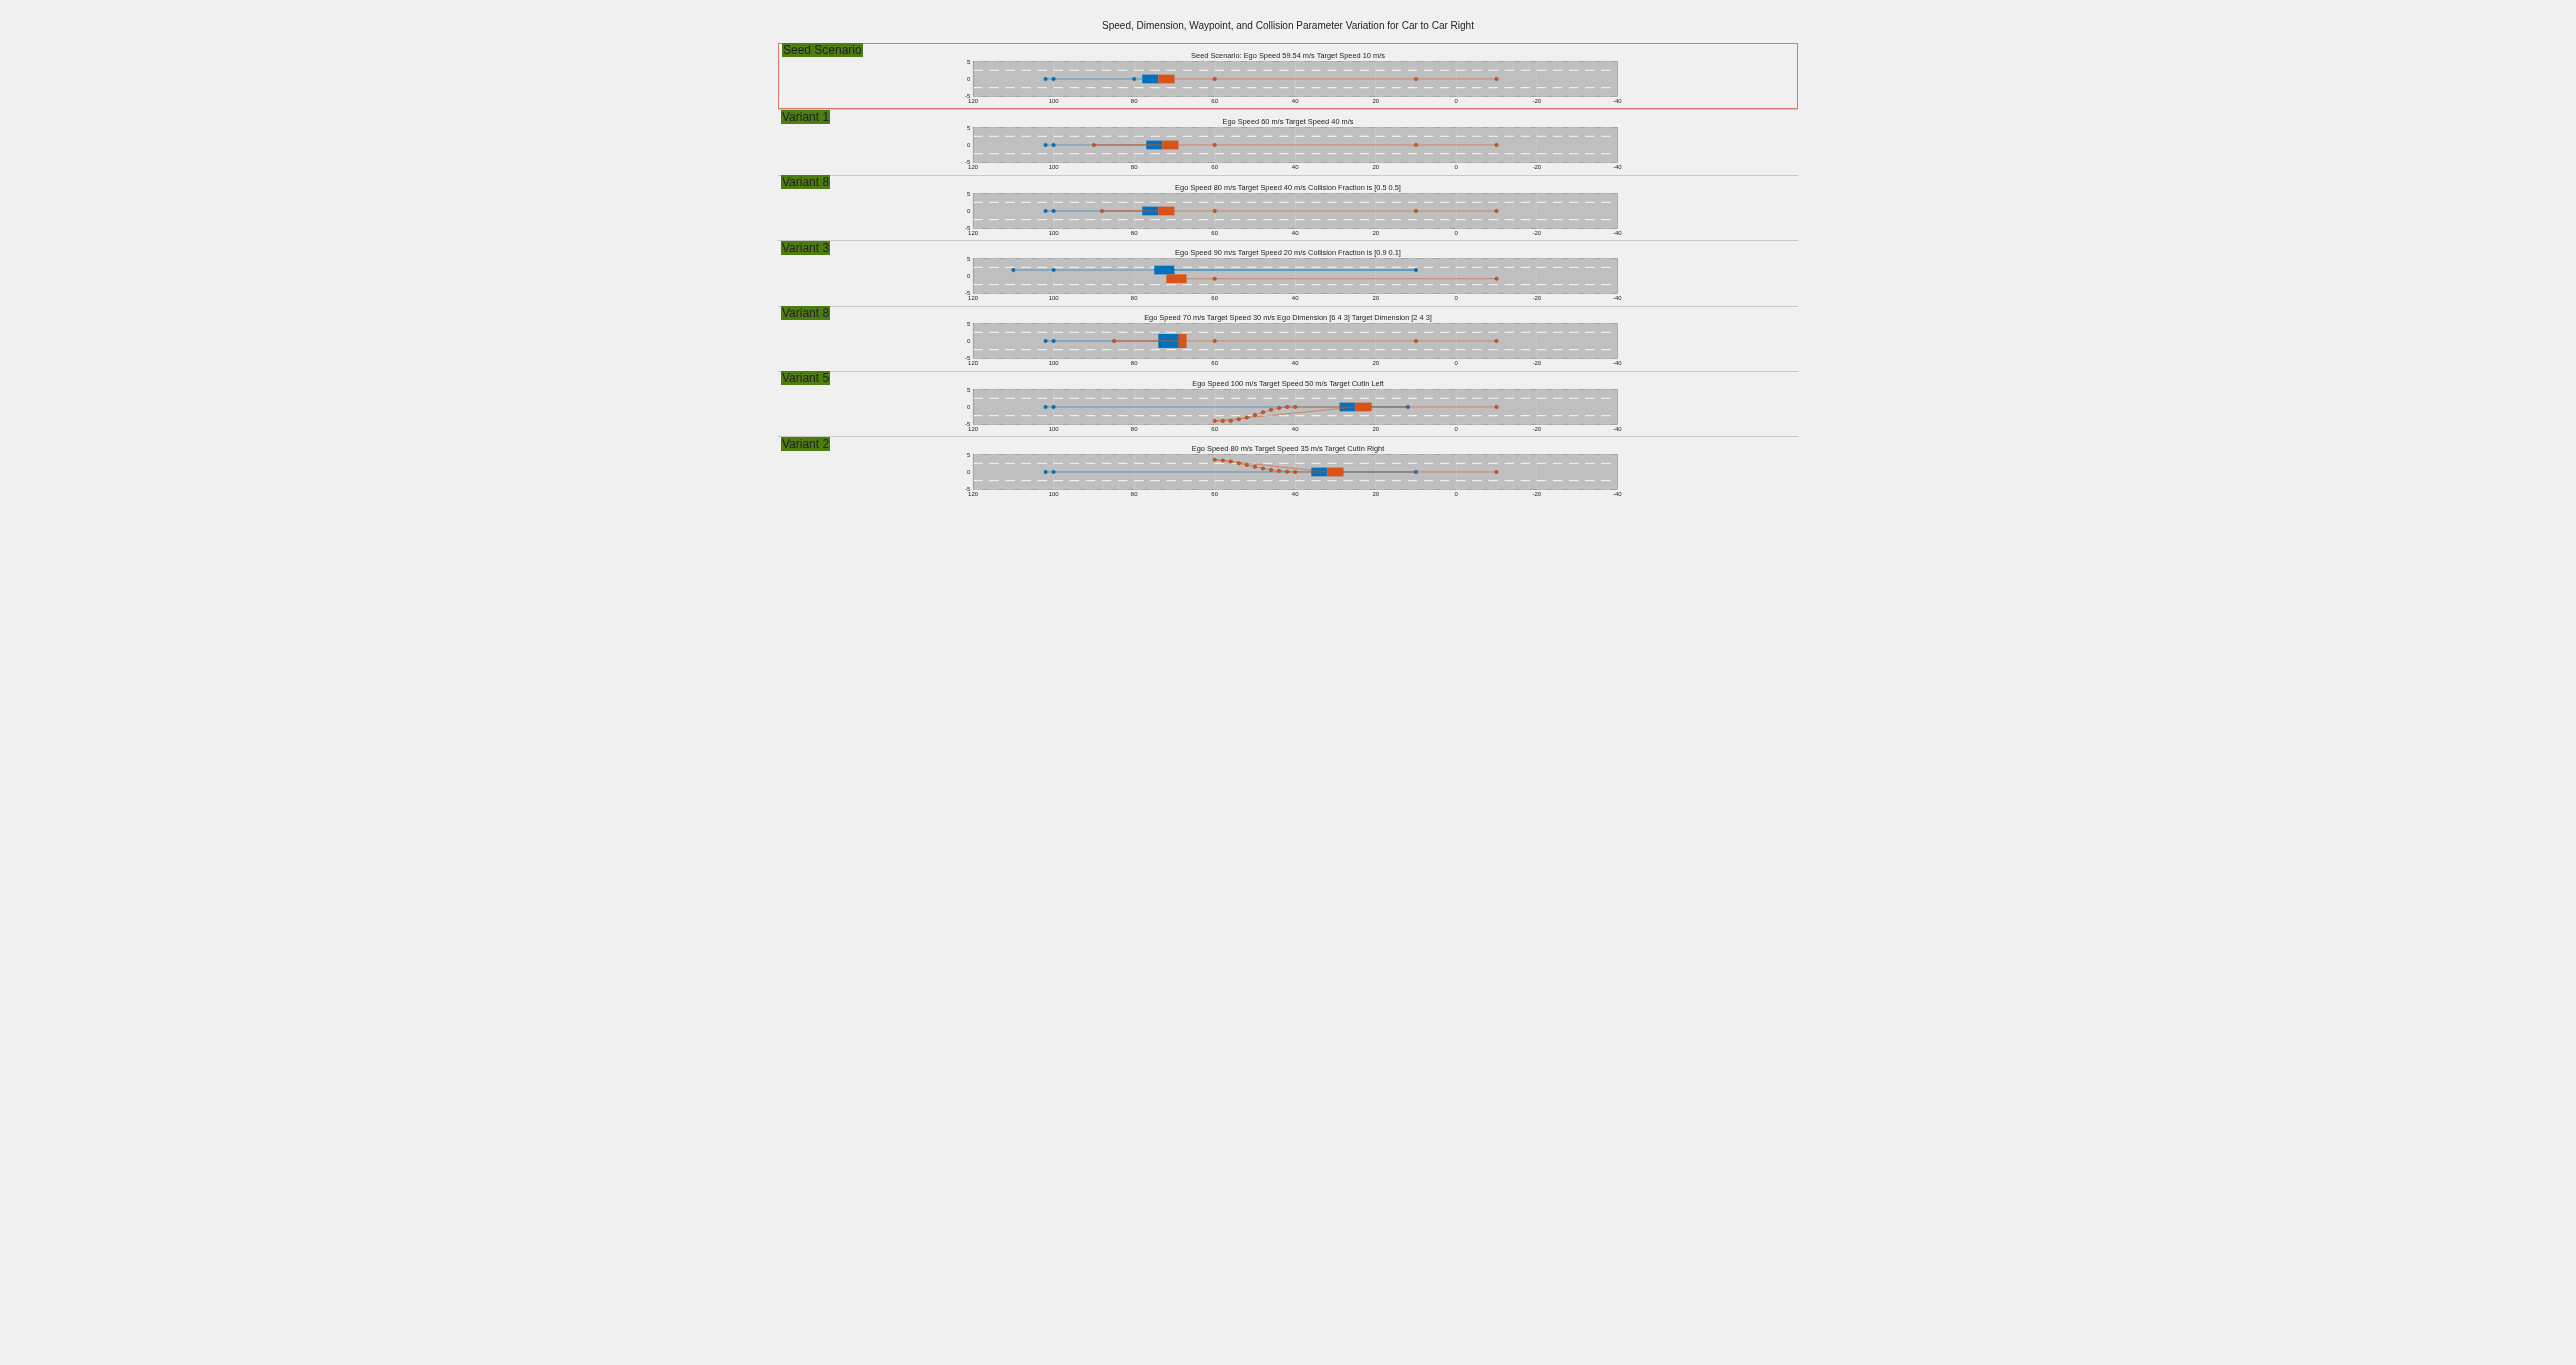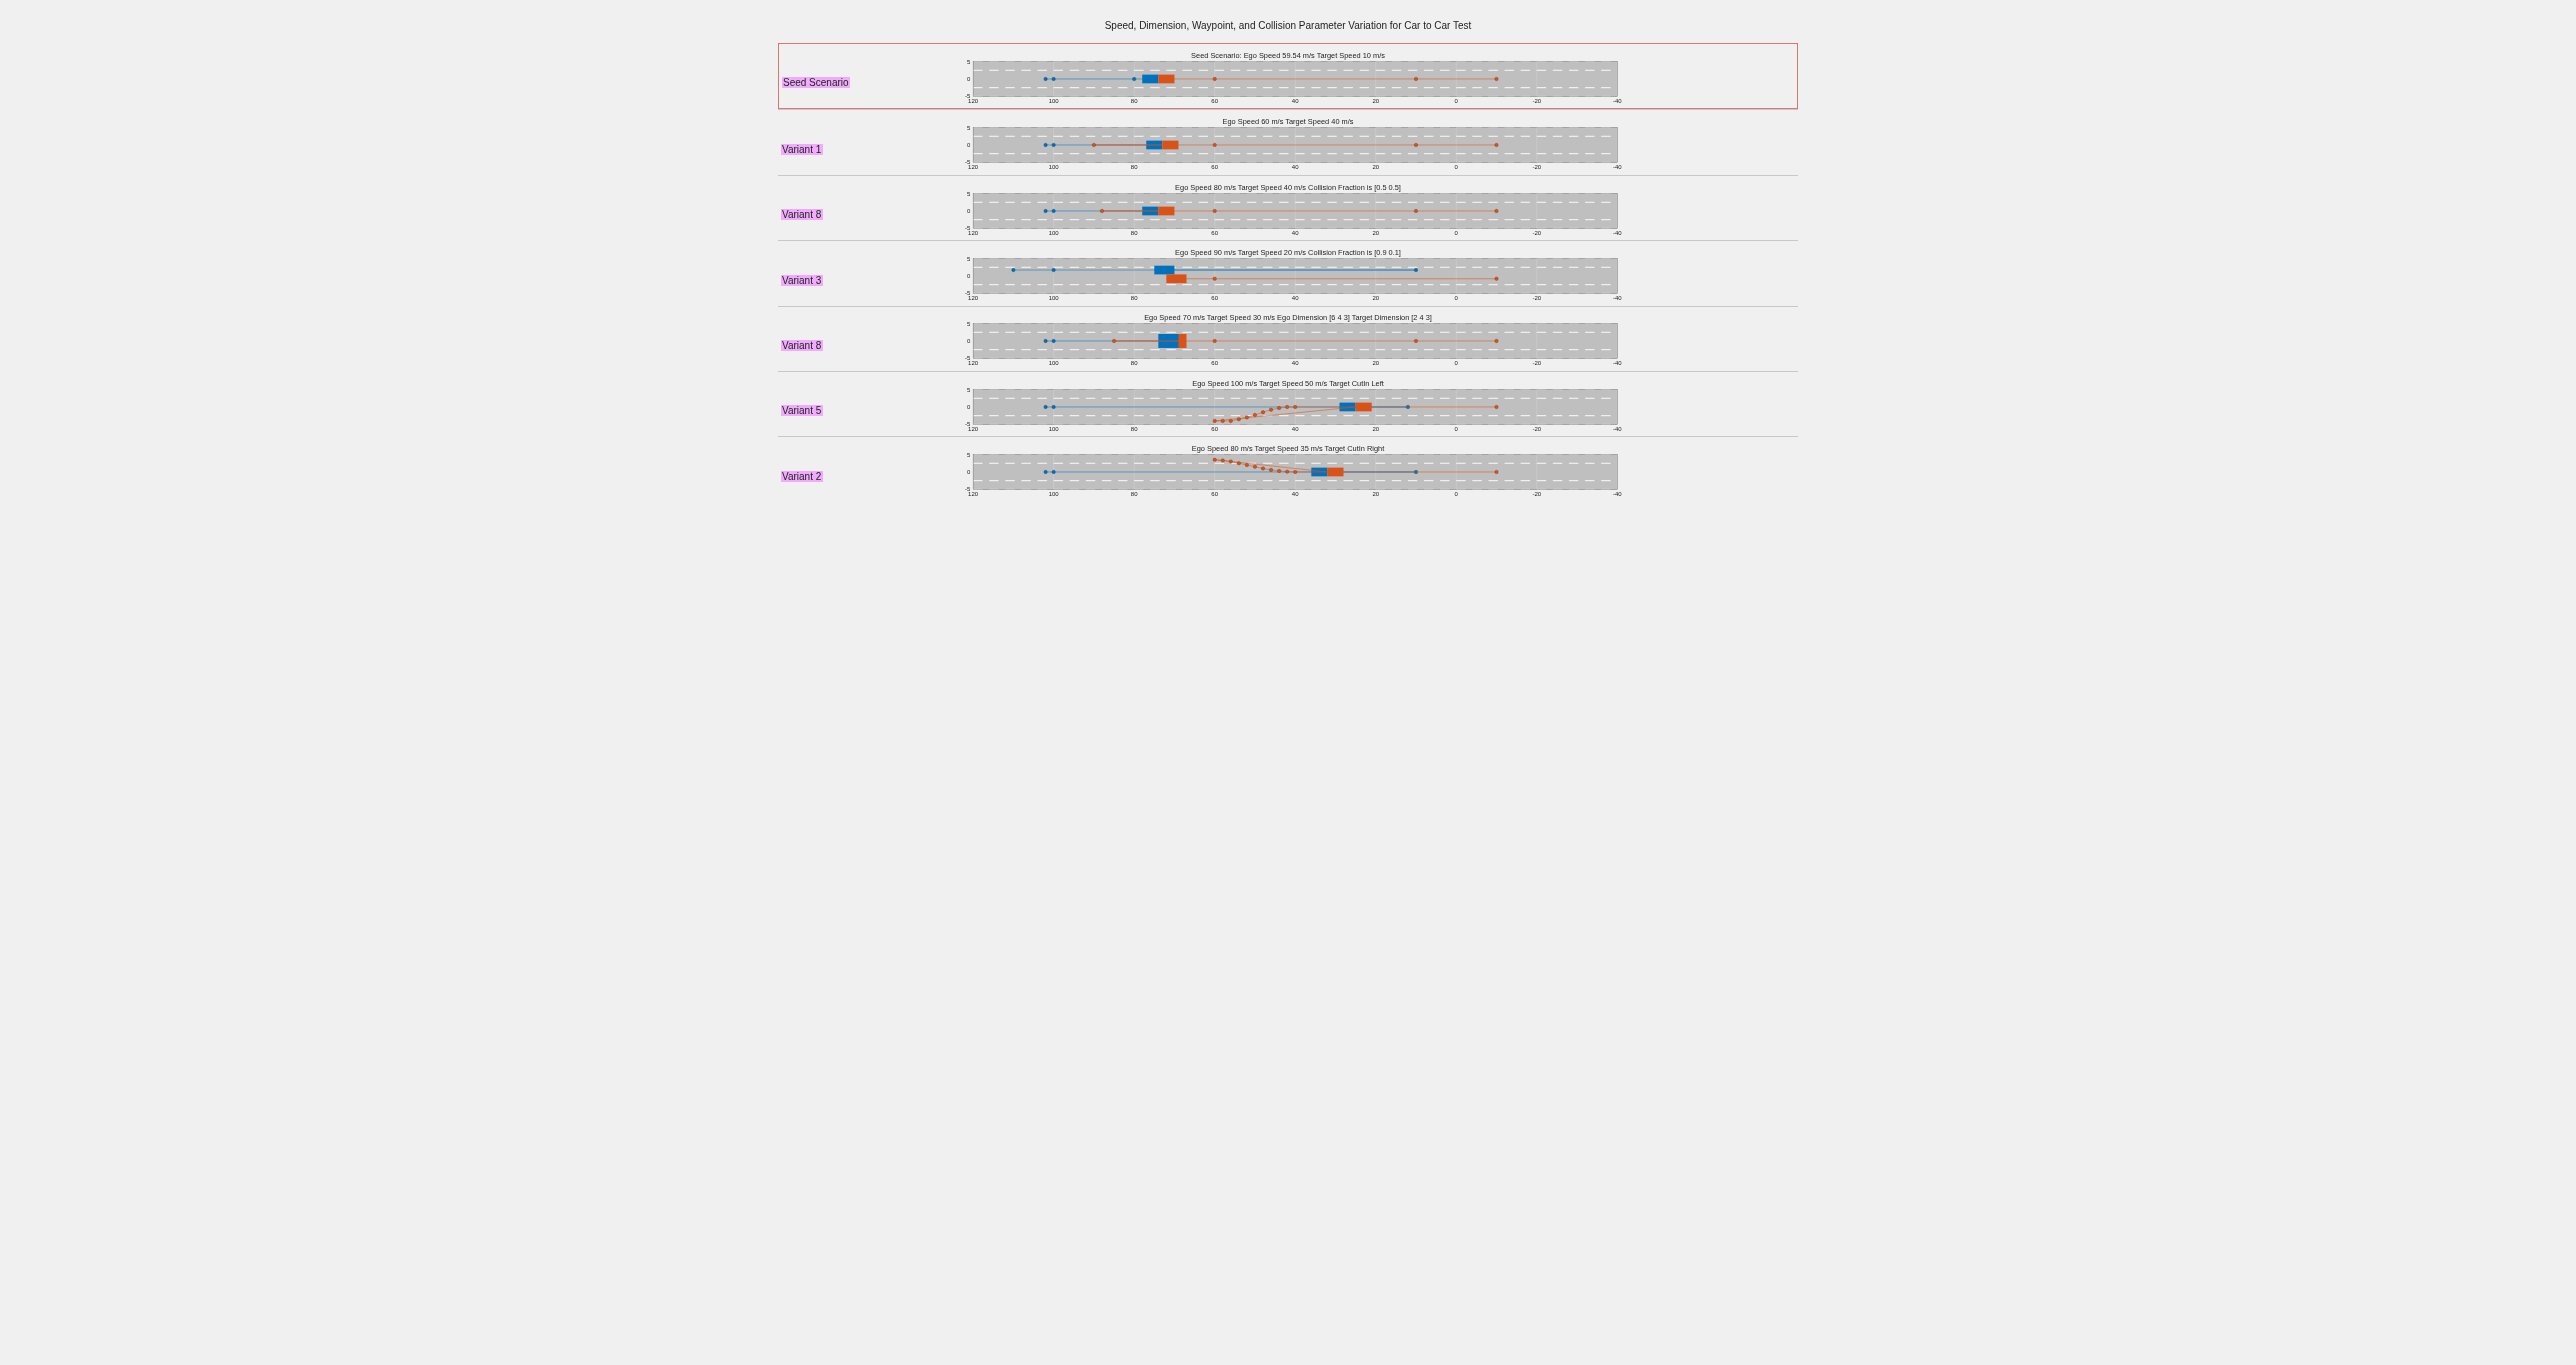--- a/index.html
+++ b/index.html
@@ -24,24 +24,23 @@
     border-top:0.7px solid #c8c8c8;
     padding:2.7px 4px 2.7px 4px;
     margin:0;
   }
   .panel.seed{
     border:0.7px solid #d9786f;
   }
   .panel-label{
     position:absolute;
     top:-0.7px; left:2.7px;
-    font-size:10px;
-    background:#f0abfc;
+    font-size:12px;
+    background:#4d7c0f;
     padding:0 1.3px;
-    margin-top:34px;
   }
   .subplot-title{
     font-size:7.4px;
     text-align:center;
     margin-top:4px;
   }
   .axes-wrap{
     display:flex;
     justify-content:center;
   }
@@ -57,21 +56,21 @@
   .tgt-fill{ fill:#d95319; }
   .ego-stroke{ stroke:#0072bd; stroke-width:0.8; fill:none; }
   .tgt-stroke{ stroke:#d95319; stroke-width:0.8; fill:none; }
   .ego-dot{ fill:#0072bd; stroke:#003a61; stroke-width:0.5; }
   .tgt-dot{ fill:#d95319; stroke:#6e2a0d; stroke-width:0.5; }
 </style>
 </head>
 <body>
 
 <div class="page">
-  <h1 class="main-title">Speed, Dimension, Waypoint, and Collision Parameter Variation for Car to Car Test</h1>
+  <h1 class="main-title">Speed, Dimension, Waypoint, and Collision Parameter Variation for Car to Car Right</h1>
   <div id="panels">
       <div class="panel seed">
         <div class="panel-label">Seed Scenario</div>
         <div class="subplot-title">Seed Scenario: Ego Speed 59.54 m/s Target Speed 10 m/s</div>
         <div class="axes-wrap">
           <svg class="axes" width="671" height="46" viewBox="0 0 1000 68">
             <rect class="road-bg" x="30" y="2" width="960" height="52"></rect>
             <line class="grid-line" x1="30" y1="2" x2="30" y2="54"></line>
             <line class="grid-line" x1="150" y1="2" x2="150" y2="54"></line>
             <line class="grid-line" x1="270" y1="2" x2="270" y2="54"></line>

